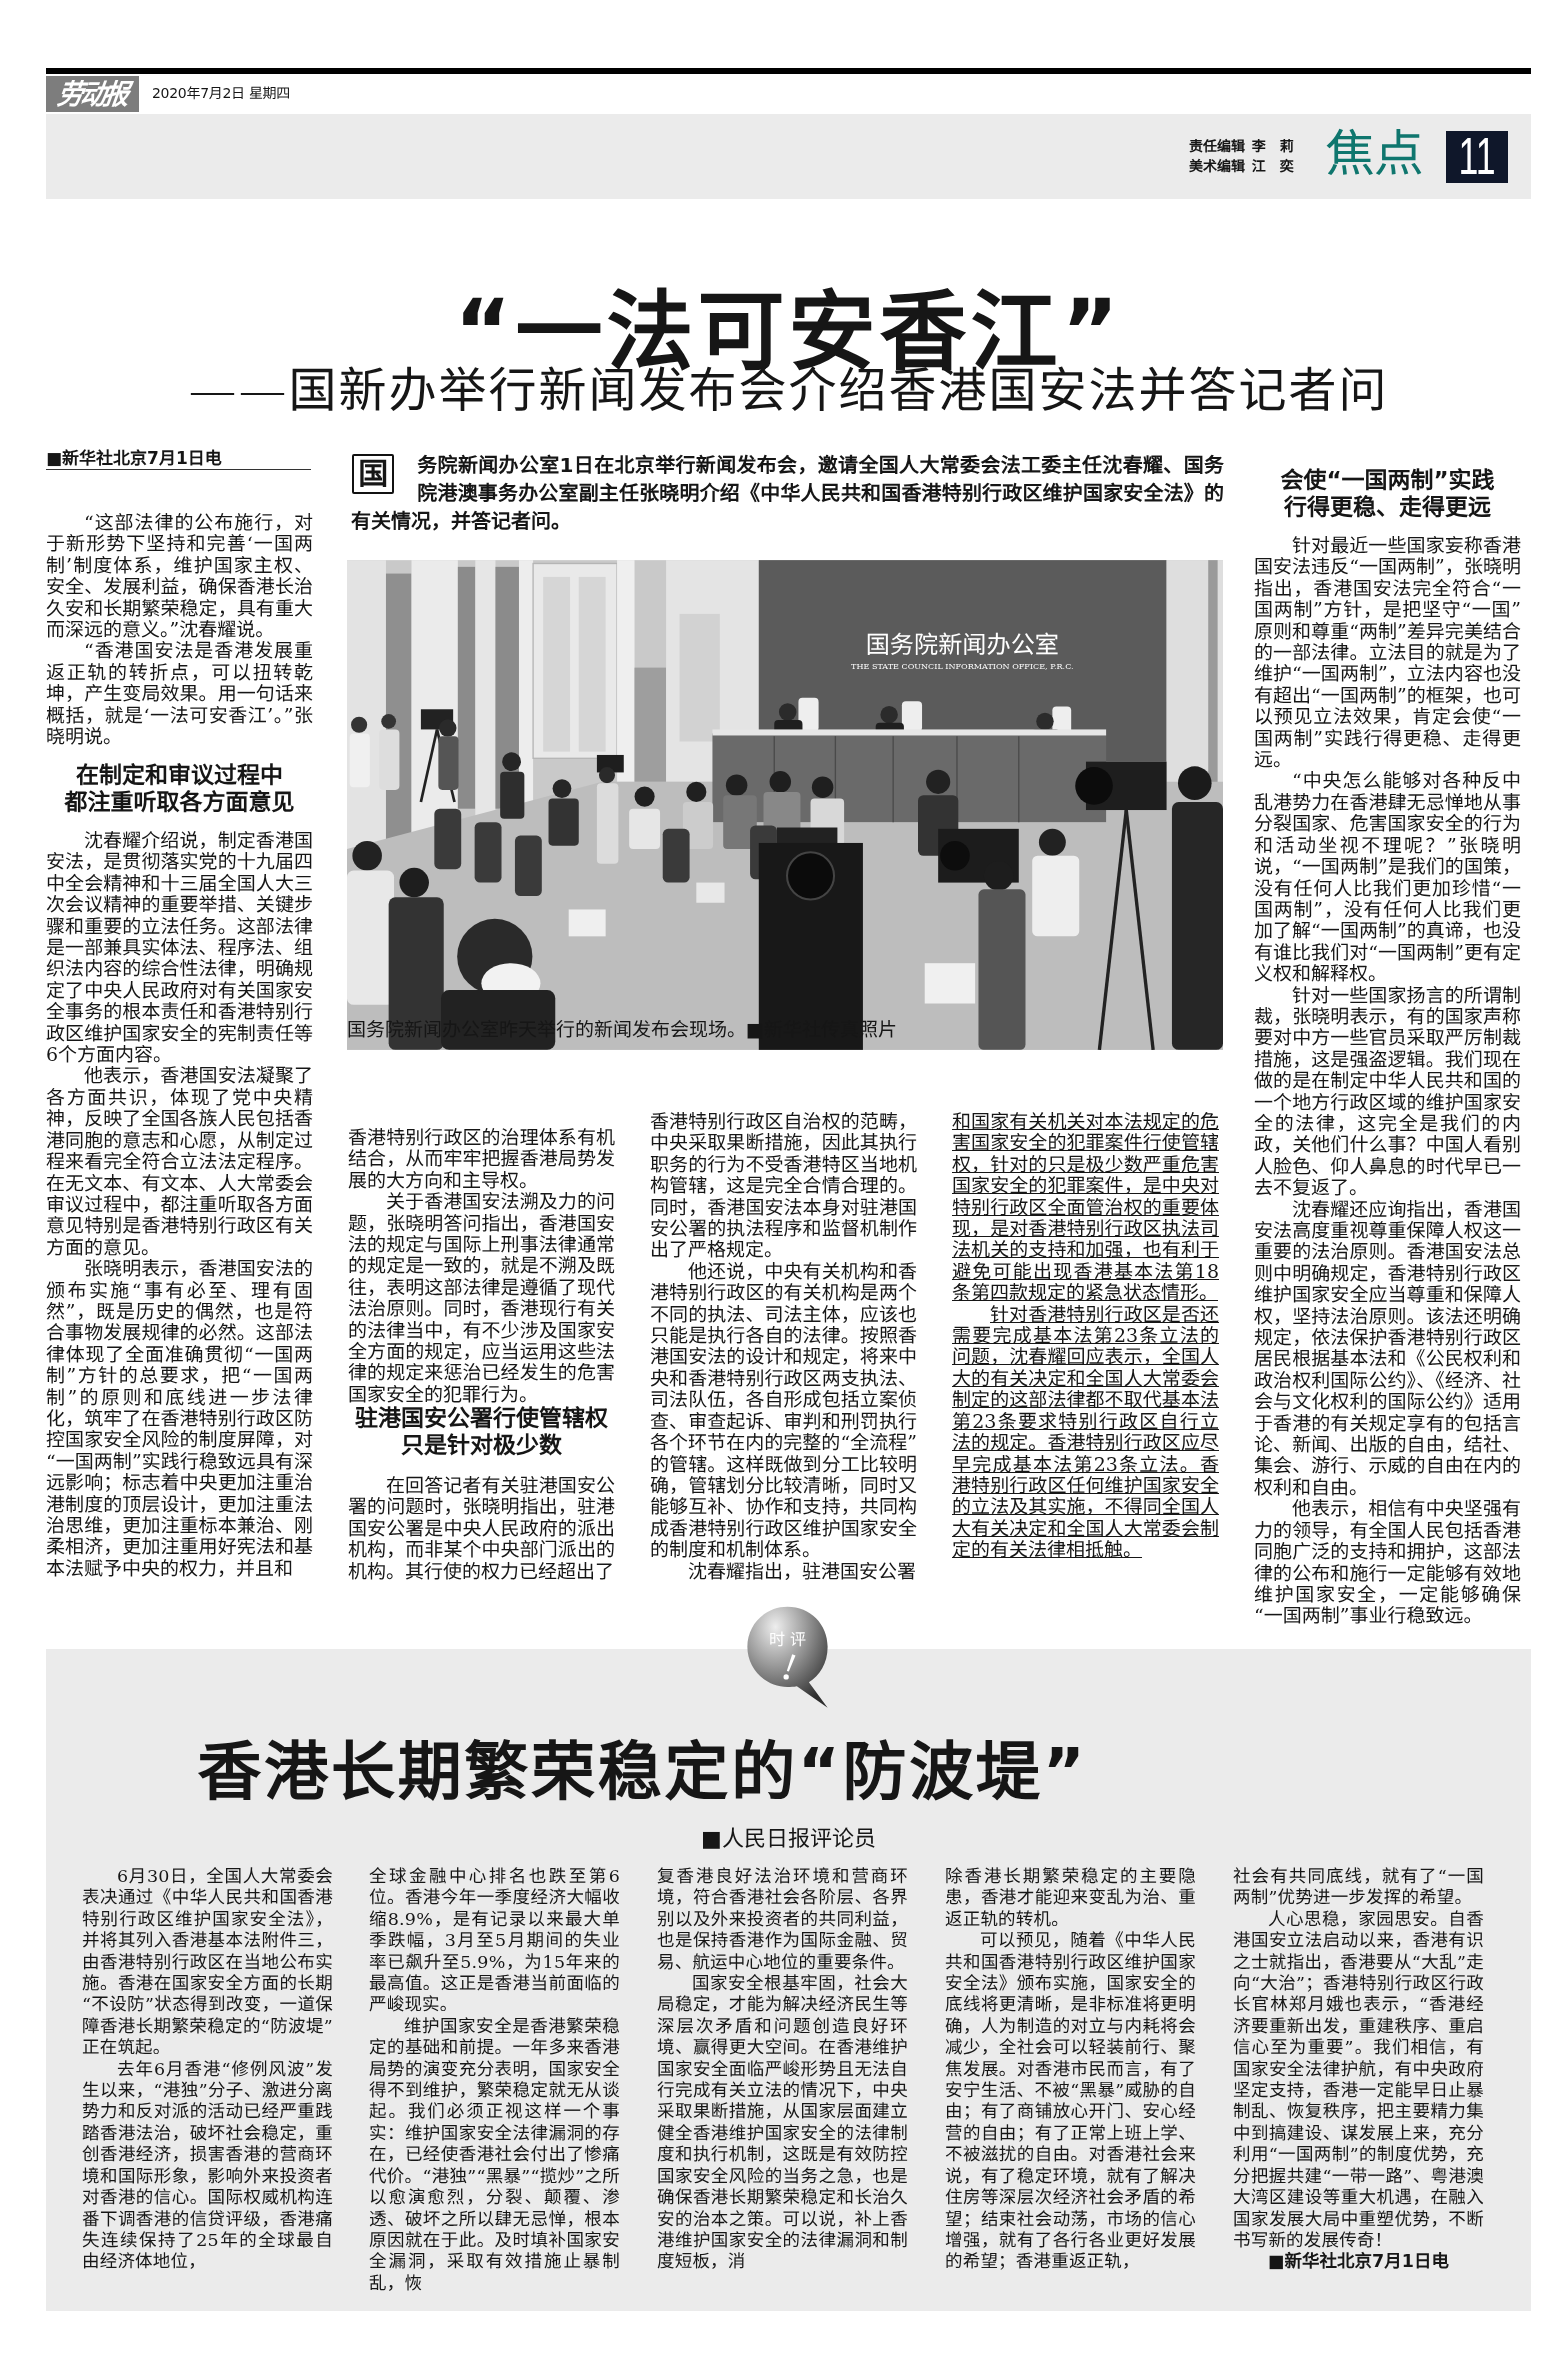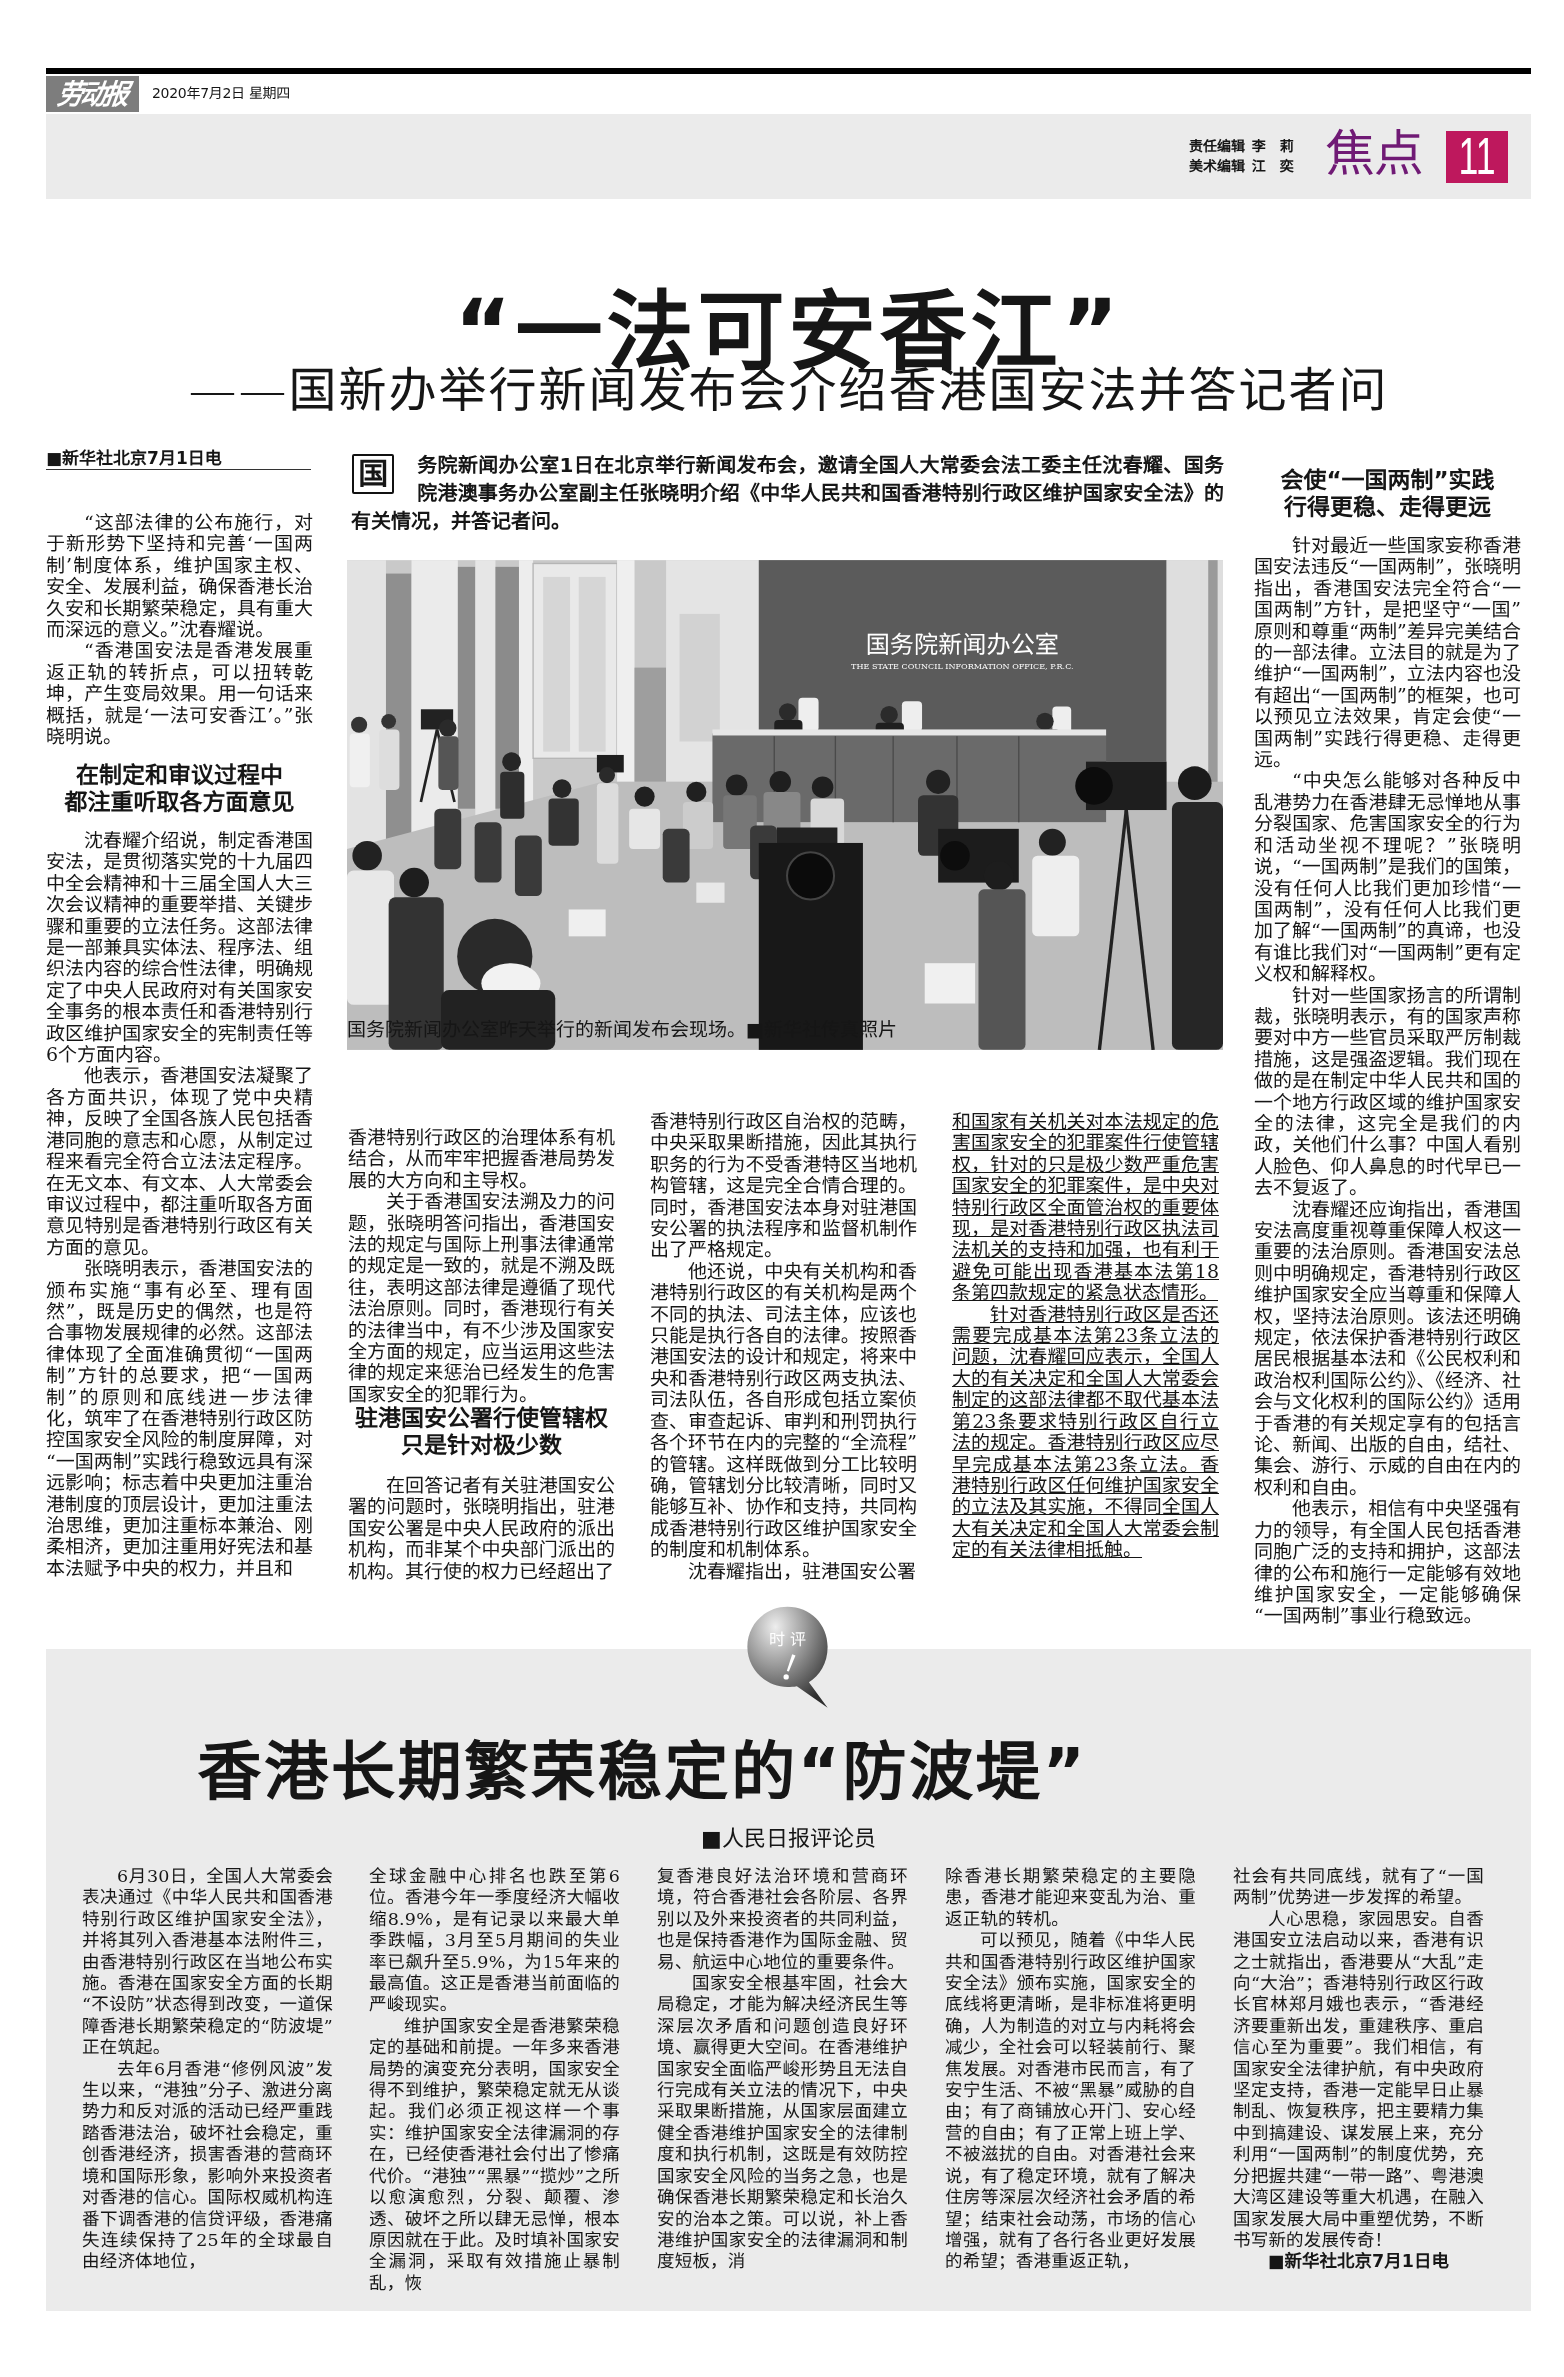--- a/index.html
+++ b/index.html
@@ -6,22 +6,22 @@
   body{width:1565px;height:2377px;position:relative;overflow:hidden;color:#161616;font-family:"DejaVu Serif",serif;}
   .abs{position:absolute;}
   
   .rule{left:46px;top:68px;width:1485px;height:6px;background:#000;}
   .logo{left:46px;top:76px;width:93px;height:36px;background:#7d7d7d;color:#fff;text-align:center;overflow:hidden;}
   .logo span{display:inline-block;font:italic 700 25.5px/36px "DejaVu Serif",serif;letter-spacing:-2.7px;transform:skewX(-8deg) scaleY(1.1);}
   .date{left:152px;top:84px;font:400 14px/19px "DejaVu Sans",sans-serif;letter-spacing:-0.3px;white-space:nowrap;}
   .band{left:46px;top:114px;width:1485px;height:85px;background:#ebebeb;}
   .editors{left:1189px;top:136px;font:700 14px/20px "DejaVu Sans",sans-serif;white-space:nowrap;}
   .editors .role{margin-right:6.7px;}
-  .section-name{left:1325px;top:125px;font:400 50px/59px "DejaVu Serif",serif;color:#701a75;white-space:nowrap;letter-spacing:-1.3px;}
-  .pagenum{left:1446px;top:131px;width:62px;height:52px;background:#be185d;color:#fff;overflow:hidden;}
+  .section-name{left:1325px;top:125px;font:400 50px/59px "DejaVu Serif",serif;color:#0f766e;white-space:nowrap;letter-spacing:-1.3px;}
+  .pagenum{left:1446px;top:131px;width:62px;height:52px;background:#0f172a;color:#fff;overflow:hidden;}
   .pagenum span{display:block;font:400 51px/52px "Liberation Sans",sans-serif;text-align:center;transform:scaleX(.7);}
   
   .title{left:46px;width:1485px;top:249px;text-align:center;font:900 87px/94px "DejaVu Sans",sans-serif;letter-spacing:4px;white-space:nowrap;margin-top:36px;}
   .subtitle{left:46px;width:1485px;top:363px;text-align:center;font:300 48px/55px "DejaVu Sans",sans-serif;letter-spacing:2px;white-space:nowrap;}
   
   .col{position:absolute;width:267px;}
   .body p{margin:0;font:400 19px/21.4px "DejaVu Serif",serif;text-align:justify;text-indent:2em;}
   .body p.cont{text-indent:0;}
   .subhead{font:700 23px/27px "DejaVu Sans",sans-serif;text-align:center;}
   .subhead span{display:block;white-space:nowrap;}

